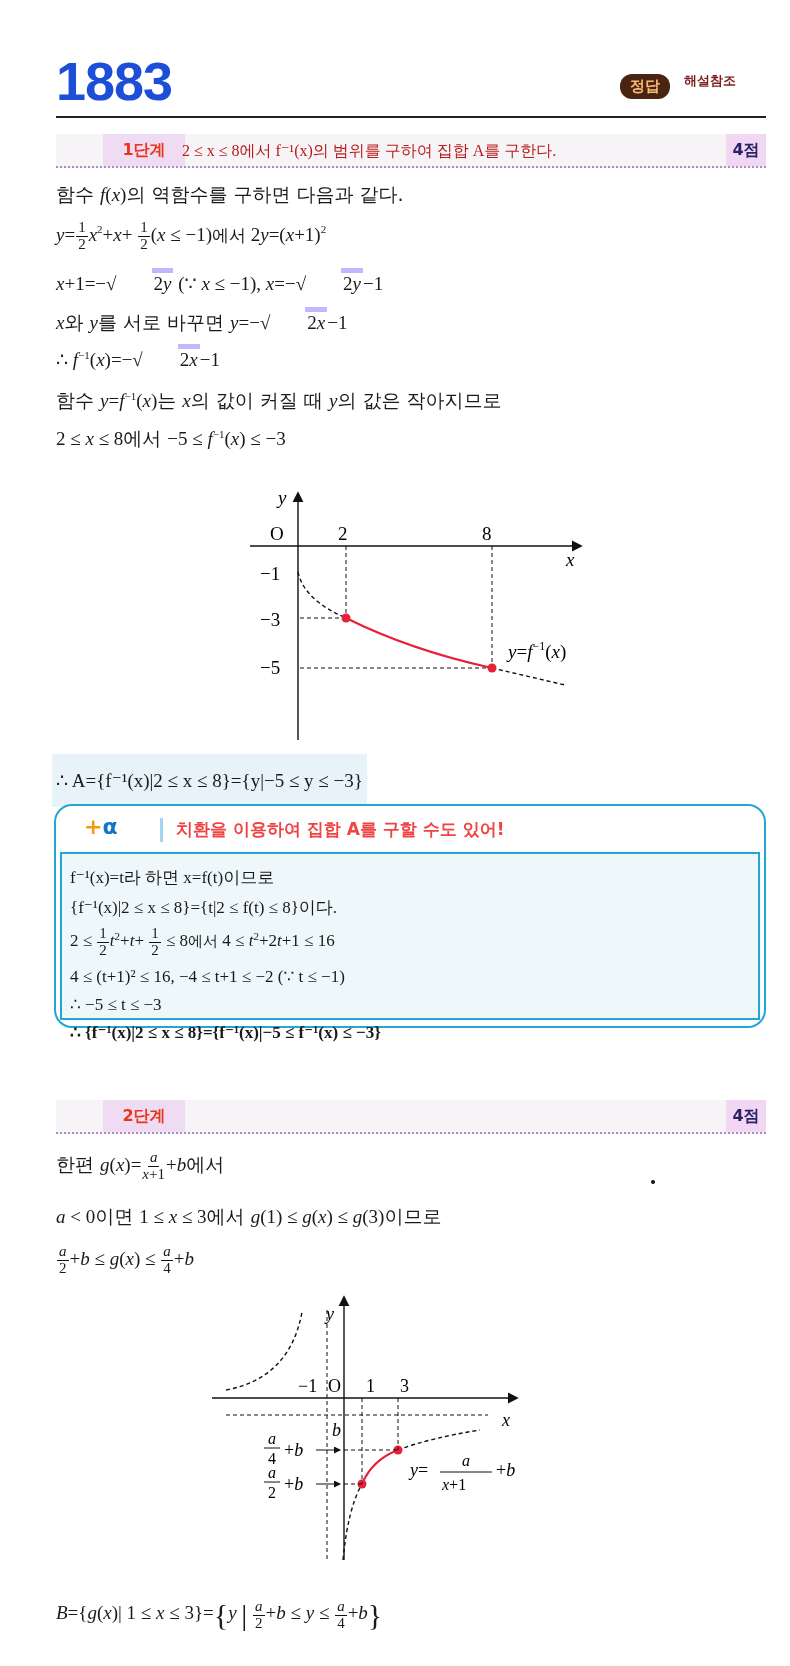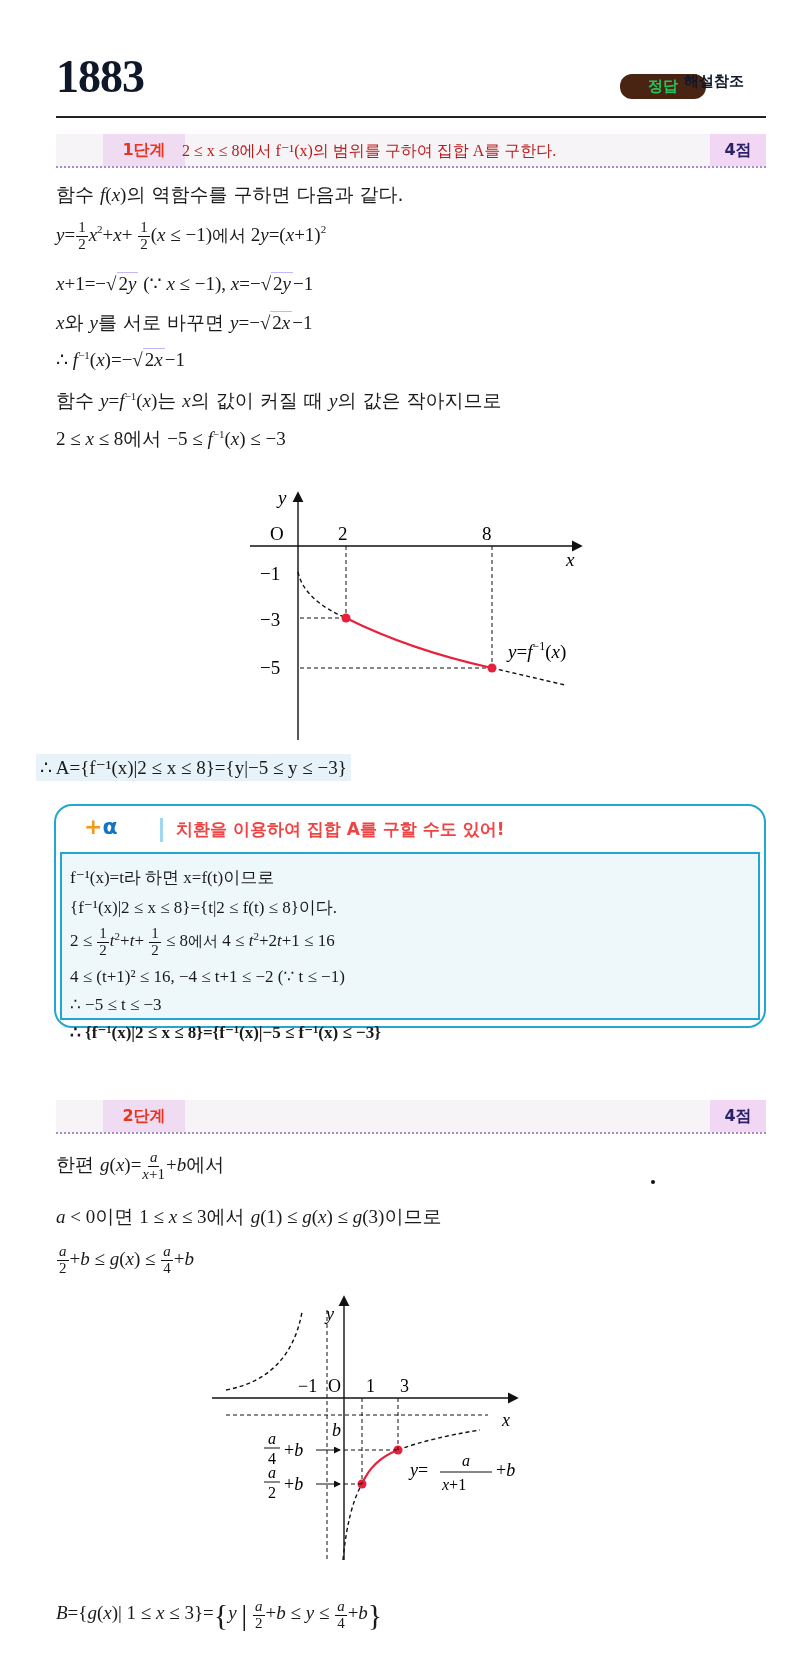--- a/index.html
+++ b/index.html
@@ -7,54 +7,54 @@
     width: 790px; height: 1666px; background: #ffffff;
     font-family: "DejaVu Sans", sans-serif; color: #1a1a1a;
     position: relative; overflow: hidden;
   }
   .math { font-family: "Liberation Serif", "DejaVu Serif", serif; }
   .mi { font-style: italic; }
   .abs { position: absolute; }
 
   
   #problem-number {
-    left: 56px; top: 50px; font-size: 46px; font-weight: bold;
-    color: #0f172a; letter-spacing: -1px; font-family: Liberation Serif, serif;
+    left: 56px; top: 50px; font-size: 54px; font-weight: bold;
+    color: #1d4ed8; letter-spacing: -1px; font-family: Liberation Sans, sans-serif;
   }
   #answer-badge {
-    left: 620px; top: 74px; background: #4a2412; color: #22c55e;
-    font-size: 15px; padding: 3px 28px; border-radius: 12px; font-weight: bold;
-  }
-  #answer-text { left: 684px; top: 72px; font-size: 15px; font-weight: bold; color: #0f172a; }
+    left: 620px; top: 74px; background: #4a2412; color: #fdba74;
+    font-size: 15px; padding: 3px 10px; border-radius: 12px; font-weight: bold;
+  }
+  #answer-text { left: 684px; top: 72px; font-size: 13px; font-weight: bold; color: #7f1d1d; }
   #header-rule { left: 56px; top: 116px; width: 710px; height: 2px; background: #222; }
 
   
   .step-band {
     position: absolute; left: 56px; width: 710px; height: 34px;
     background: #f6f4f7; border-bottom: 2px dotted #a98bc7;
   }
   .step-tag {
     position: absolute; left: 0; top: 0; width: 82px; height: 32px;
     background: #f0dcf2; color: #e8351e; font-weight: bold; font-size: 16px;
     display: flex; align-items: center; justify-content: center; margin-left: 47px;
   }
   .step-desc { position: absolute; left: 96px; top: 7px; font-size: 16px; color: #b91c1c; margin-left: 30px; }
   .step-score {
-    position: absolute; right: 0; top: 0; width: 56px; height: 32px;
+    position: absolute; right: 0; top: 0; width: 40px; height: 32px;
     background: #f1d7f4; color: #2a2266; font-weight: bold; font-size: 16px;
     display: flex; align-items: center; justify-content: center;
   }
 
   .line { position: absolute; left: 56px; font-size: 19px; white-space: nowrap; }
   .frac { display: inline-flex; flex-direction: column; align-items: center; vertical-align: middle; font-size: 15px; line-height: 1.05; margin: 0 1px; }
   .frac .num { border-bottom: 1px solid #111; padding: 0 2px; }
   sup { font-size: 11px; }
-  .sqrt { border-top: 1px solid #c4b5fd; padding: 0 2px; }
-
-  #set-a-line { background: #e7f3f8; padding: 2px 4px; left: 36px; }
+  .sqrt { border-top: 5px solid #c4b5fd; padding: 0 2px; margin-left: 35px; }
+
+  #set-a-line { background: #e7f3f8; padding: 15px 4px; left: 52px; }
   #alpha-frame {
     left: 54px; top: 804px; width: 712px; height: 224px;
     border: 2px solid #22a6d4; border-radius: 18px;
     background: #ffffff;
   }
   #alpha-inner {
     left: 60px; top: 852px; width: 700px; height: 168px;
     border: 2px solid #22a6d4; background: #eef8fb;
   }
   #alpha-icon { left: 84px; top: 814px; font-size: 22px; font-weight: bold; }

